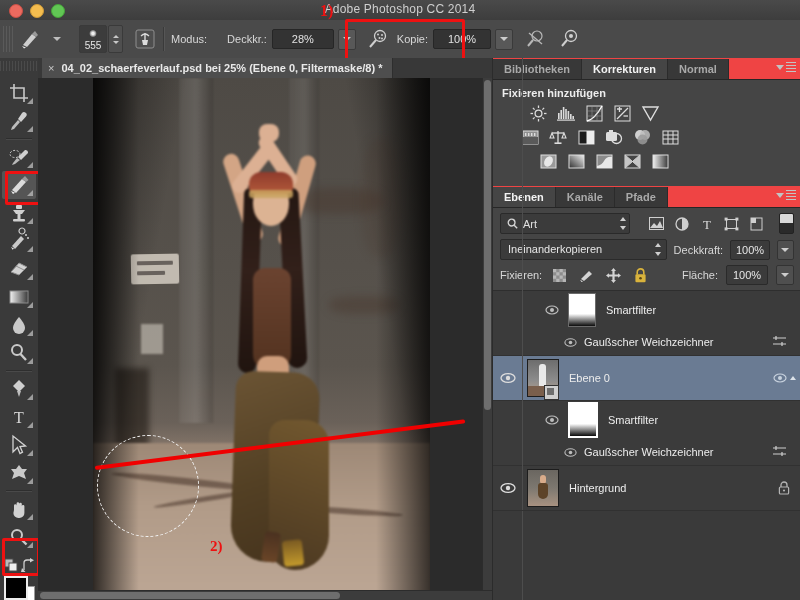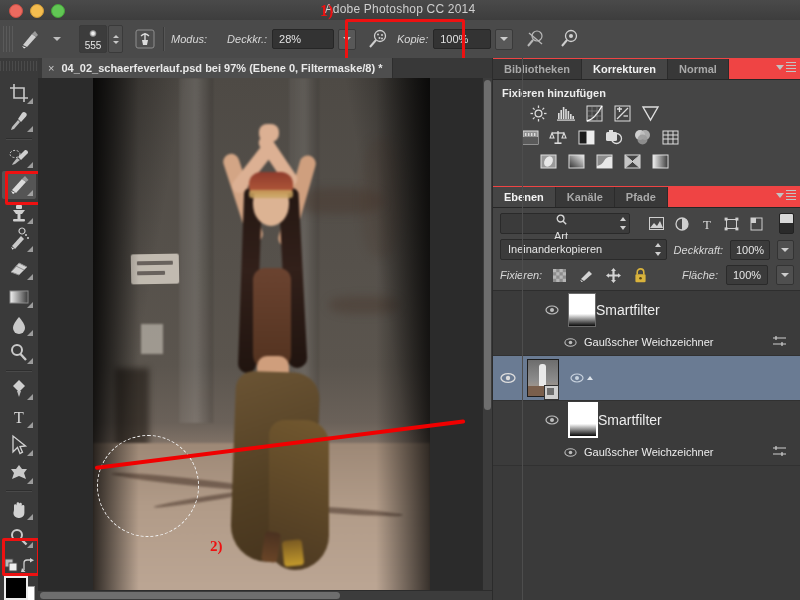--- a/index.html
+++ b/index.html
@@ -36,25 +36,25 @@
     display:flex;align-items:center;
   }
   .grip{width:10px;height:26px;margin-left:3px;
     background:repeating-linear-gradient(to right,#6a6a6a 0 1px,transparent 1px 3px);
     opacity:.5;}
   .obtn{
     display:flex;align-items:center;justify-content:center;
     height:24px;min-width:24px;
   }
   .sep{width:1px;height:24px;background:#3a3a3a;border-right:1px solid #565656;margin:0 6px;}
-  .lbl{color:#d8d8d8;font-size:11px;white-space:nowrap;font-style:italic;}
+  .lbl{color:#d8d8d8;font-size:11px;white-space:nowrap;}
   .field{
     background:#333;border:1px solid #262626;border-radius:2px;
     height:18px;line-height:18px;color:#e2e2e2;font-size:11px;
-    padding:0 6px;
+    padding:0 6px;text-align:center;
   }
   .combo{
     background:#555;border:1px solid #3a3a3a;border-radius:2px;
     height:19px;line-height:19px;color:#e8e8e8;font-size:11px;
     padding:0 16px 0 7px;position:relative;min-width:110px;
   }
   .combo .arrows{
     position:absolute;right:4px;top:3px;width:7px;height:13px;
     display:flex;flex-direction:column;justify-content:space-between;align-items:center;
   }
@@ -310,21 +310,21 @@
   .adj-grid{display:flex;flex-direction:column;gap:6px;padding:0 0 10px 0;}
   .adj-row{display:flex;gap:10px;padding-left:36px;align-items:center;}
   .adj-ico{width:18px;height:18px;display:flex;align-items:center;justify-content:center;}
 
   
   .layers-head{background:#454545;padding:5px 7px 5px 7px;border-bottom:1px solid #2e2e2e;}
   .lrow{display:flex;align-items:center;gap:6px;margin-bottom:5px;}
   .searchbox{
     display:flex;align-items:center;gap:5px;
     background:#3b3b3b;border:1px solid #2a2a2a;border-radius:2px;height:19px;
-    width:108px;padding:0 14px 0 6px;position:relative;color:#e0e0e0;font-size:11px;flex-direction:column;
+    width:108px;padding:0 14px 0 6px;position:relative;color:#e0e0e0;font-size:11px;
   }
   .searchbox .arrows{position:absolute;right:3px;top:3px;width:7px;height:13px;display:flex;flex-direction:column;justify-content:space-between;align-items:center;}
   .searchbox .arrows i{display:block;width:0;height:0;border-left:3.5px solid transparent;border-right:3.5px solid transparent;}
   .searchbox .arrows i.up{border-bottom:4px solid #cfcfcf;}
   .searchbox .arrows i.dn{border-top:4px solid #cfcfcf;}
   .filter-ico{width:19px;height:19px;display:flex;align-items:center;justify-content:center;}
   .toggle-sw{width:13px;height:19px;border-radius:2px;background:linear-gradient(#d8d8d8 50%,#2a2a2a 50%);border:1px solid #222;}
 
   .blendrow{display:flex;align-items:center;gap:7px;margin-bottom:5px;}
   .blend-combo{
@@ -361,21 +361,21 @@
   .right-cell{width:34px;display:flex;align-items:center;justify-content:center;gap:3px;flex:none;}
 
   .sub-row{
     display:flex;align-items:center;height:38px;position:relative;background:#3b3b3b;
   }
   .sub-eye{width:66px;display:flex;align-items:center;justify-content:flex-end;padding-right:9px;flex:none;}
   .mask-thumb{
     width:26px;height:32px;background:linear-gradient(#ffffff 62%,#0b0b0b 100%);border:1px solid #6b6b6b;flex:none;
   }
   .mask-thumb.sel{border:2px solid #ffffff;}
-  .sub-name{font-size:14px;color:#ededed;}
+  .sub-name{font-size:11px;color:#ededed;padding-left:10px;}
   .filt-row{
     display:flex;align-items:center;height:26px;background:#3b3b3b;border-bottom:1px solid #313131;
   }
   .filt-eye{width:84px;display:flex;align-items:center;justify-content:flex-end;padding-right:7px;flex:none;}
   .filt-name{font-size:11px;color:#ededed;}
   .filt-ico{position:absolute;right:14px;}
 
   .indent-line{position:absolute;left:29px;top:0;bottom:0;width:1px;background:#4d4d4d;}
 
   svg{overflow:visible;}
@@ -638,21 +638,21 @@
     </div>
   </div>
 
   <div class="redbox" style="left:5px;top:171px;width:30px;height:28px;"></div>
 
   <div class="redbox" style="left:2px;top:538px;width:32px;height:32px;"></div>
 
   <div class="doctab-strip">
     <div class="doctab">
       <span class="closex">×</span>
-      <span>04_02_schaerfeverlauf.psd bei 97% (Ebene 0, Filtermaske/8) *</span>
+      <span>04_02_schaerfeverlauf.psd bei 25% (Ebene 0, Filtermaske/8) *</span>
     </div>
   </div>
 
   <div class="canvas-area">
     <div class="photo">
       <div class="bg-wall"></div>
       <div class="pillar soft" style="left:86px;width:34px;"></div>
       <div class="pillar soft" style="left:196px;width:30px;opacity:.8;"></div>
       <div class="wall-stain" style="left:200px;top:110px;width:90px;height:26px;"></div>
       <div class="wall-stain" style="left:236px;top:218px;width:70px;height:18px;"></div>
@@ -1040,20 +1040,21 @@
               </svg>
           </div>
           <div class="thumb-cell">
             <div class="lthumb">
               <div style="position:absolute;inset:0;background:linear-gradient(#6d6d6d,#8b8b8b 55%,#b6a08d);"></div>
               <div style="position:absolute;left:11px;top:4px;width:7px;height:24px;background:#e9e9e9;border-radius:3px;"></div>
               <div style="position:absolute;left:0;bottom:0;width:100%;height:10px;background:#7a5f4c;"></div>
             </div>
             <span class="smart-badge" style="right:5px;"></span>
           </div>
+          <div class="layer-name">Ebene 0</div>
           <div class="right-cell">
             <svg width="14" height="12" viewBox="0 0 14 12">
                 <ellipse cx="7" cy="6" rx="6" ry="4" fill="none" stroke="#c8d2de" stroke-width="1.2"></ellipse>
                 <circle cx="7" cy="6" r="2" fill="#c8d2de"></circle>
               </svg>
             <span style="width:0;height:0;border-left:3.5px solid transparent;border-right:3.5px solid transparent;border-bottom:4px solid #dde3ea;"></span>
           </div>
         </div>
 
         <div class="sub-row">
@@ -1077,18 +1078,41 @@
           </div>
           <div class="filt-name">Gaußscher Weichzeichner</div>
           <span class="filt-ico">
             <svg width="15" height="12" viewBox="0 0 15 12">
                 <path d="M1 3 H14 M1 9 H14" stroke="#cfcfcf" stroke-width="1.2"></path>
                 <path d="M4 1 V5 M10 7 V11" stroke="#cfcfcf" stroke-width="1.2"></path>
               </svg>
           </span>
         </div>
 
+        <div class="layer-row">
+          <div class="eye-cell">
+            <svg width="16" height="12" viewBox="0 0 16 12">
+                <ellipse cx="8" cy="6" rx="7" ry="4.4" fill="none" stroke="#dcdcdc" stroke-width="1.3"></ellipse>
+                <circle cx="8" cy="6" r="2.2" fill="#dcdcdc"></circle>
+              </svg>
+          </div>
+          <div class="thumb-cell">
+            <div class="lthumb">
+              <div style="position:absolute;inset:0;background:linear-gradient(#6a6660,#7d7870 50%,#a89281);"></div>
+              <div style="position:absolute;left:12px;top:5px;width:6px;height:9px;background:#d8ab8a;border-radius:3px;"></div>
+              <div style="position:absolute;left:10px;top:13px;width:10px;height:16px;background:#5d4328;border-radius:3px 3px 5px 5px;"></div>
+            </div>
+          </div>
+          <div class="layer-name">Hintergrund</div>
+          <div class="right-cell">
+            <svg width="12" height="14" viewBox="0 0 12 14">
+                <path d="M3 6 V4 a3 3 0 0 1 6 0 V6" fill="none" stroke="#b3b3b3" stroke-width="1.3"></path>
+                <rect x="1.4" y="6" width="9.2" height="7" rx="1" fill="none" stroke="#b3b3b3" stroke-width="1.2"></rect>
+                <circle cx="6" cy="9.5" r="1.1" fill="#b3b3b3"></circle>
+              </svg>
+          </div>
+        </div>
 
       </div>
     </div>
   </div>
 
 </div>
 
 </body></html>

